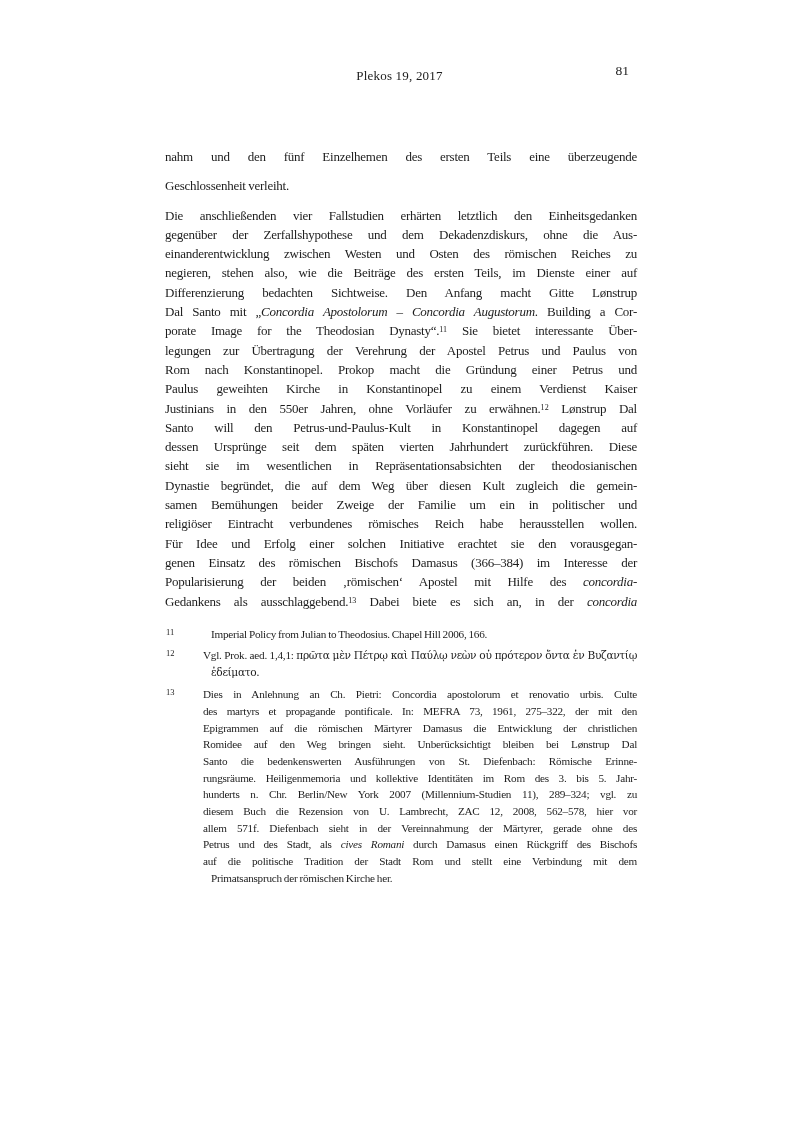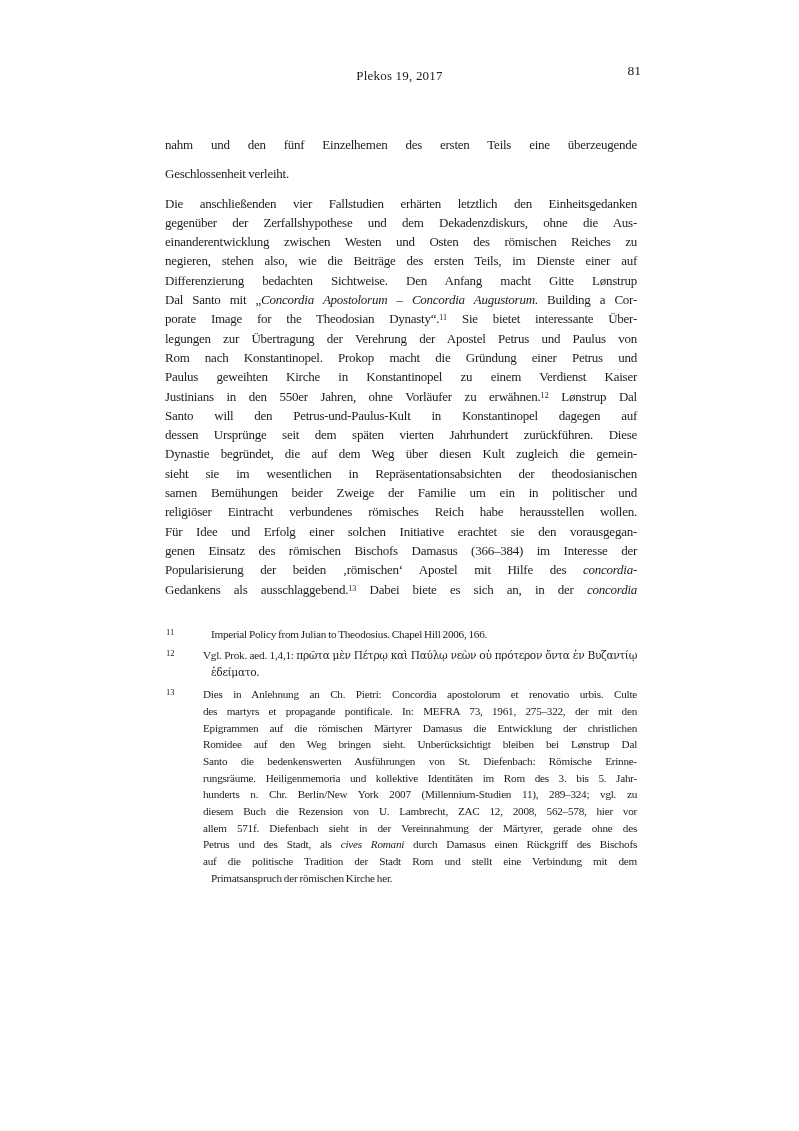--- a/index.html
+++ b/index.html
@@ -9,25 +9,25 @@
     background:#ffffff;
     color:#1c1c1c;
     font-family:"Liberation Serif","DejaVu Serif",serif;
     overflow:hidden;
   }
   .running-head{
     position:absolute;top:68px;left:0;width:100%;
     text-align:center;font-size:13px;letter-spacing:0.2px;
   }
   .page-number{
-    position:absolute;top:63px;right:158px;
+    position:absolute;top:63px;right:170px;
     font-size:13.5px;
   }
   .body-block{
-    position:absolute;left:165px;top:135px;width:472px;
+    position:absolute;left:165px;top:147px;width:472px;
   }
   .paragraph{margin:0 0 10px 0;}
   .paragraph .line{
     font-size:13px;
     line-height:19.3px;
     letter-spacing:-0.25px;
     word-spacing:-0.5px;
     text-align:justify;
     text-align-last:justify;
     white-space:normal;
@@ -82,22 +82,22 @@
         <div class="line"><span>negieren, stehen also, wie die Beiträge des ersten Teils, im Dienste einer auf</span></div>
         <div class="line"><span>Differenzierung bedachten Sichtweise. Den Anfang macht Gitte Lønstrup</span></div>
         <div class="line"><span>Dal Santo mit „</span><em>Concordia Apostolorum – Concordia Augustorum</em><span>. Building a Cor-</span></div>
         <div class="line"><span>porate Image for the Theodosian Dynasty“.</span><sup>11</sup><span> Sie bietet interessante Über-</span></div>
         <div class="line"><span>legungen zur Übertragung der Verehrung der Apostel Petrus und Paulus von</span></div>
         <div class="line"><span>Rom nach Konstantinopel. Prokop macht die Gründung einer Petrus und</span></div>
         <div class="line"><span>Paulus geweihten Kirche in Konstantinopel zu einem Verdienst Kaiser</span></div>
         <div class="line"><span>Justinians in den 550er Jahren, ohne Vorläufer zu erwähnen.</span><sup>12</sup><span> Lønstrup Dal</span></div>
         <div class="line"><span>Santo will den Petrus-und-Paulus-Kult in Konstantinopel dagegen auf</span></div>
         <div class="line"><span>dessen Ursprünge seit dem späten vierten Jahrhundert zurückführen. Diese</span></div>
+        <div class="line"><span>sieht sie im wesentlichen in Repräsentationsabsichten der theodosianischen</span></div>
         <div class="line"><span>Dynastie begründet, die auf dem Weg über diesen Kult zugleich die gemein-</span></div>
-        <div class="line"><span>sieht sie im wesentlichen in Repräsentationsabsichten der theodosianischen</span></div>
         <div class="line"><span>samen Bemühungen beider Zweige der Familie um ein in politischer und</span></div>
         <div class="line"><span>religiöser Eintracht verbundenes römisches Reich habe herausstellen wollen.</span></div>
         <div class="line"><span>Für Idee und Erfolg einer solchen Initiative erachtet sie den vorausgegan-</span></div>
         <div class="line"><span>genen Einsatz des römischen Bischofs Damasus (366–384) im Interesse der</span></div>
         <div class="line"><span>Popularisierung der beiden ‚römischen‘ Apostel mit Hilfe des </span><em>concordia-</em></div>
         <div class="line"><span>Gedankens als ausschlaggebend.</span><sup>13</sup><span> Dabei biete es sich an, in der </span><em>concordia</em></div>
       </div>
   </div>
 
   <div class="footnotes-block">

